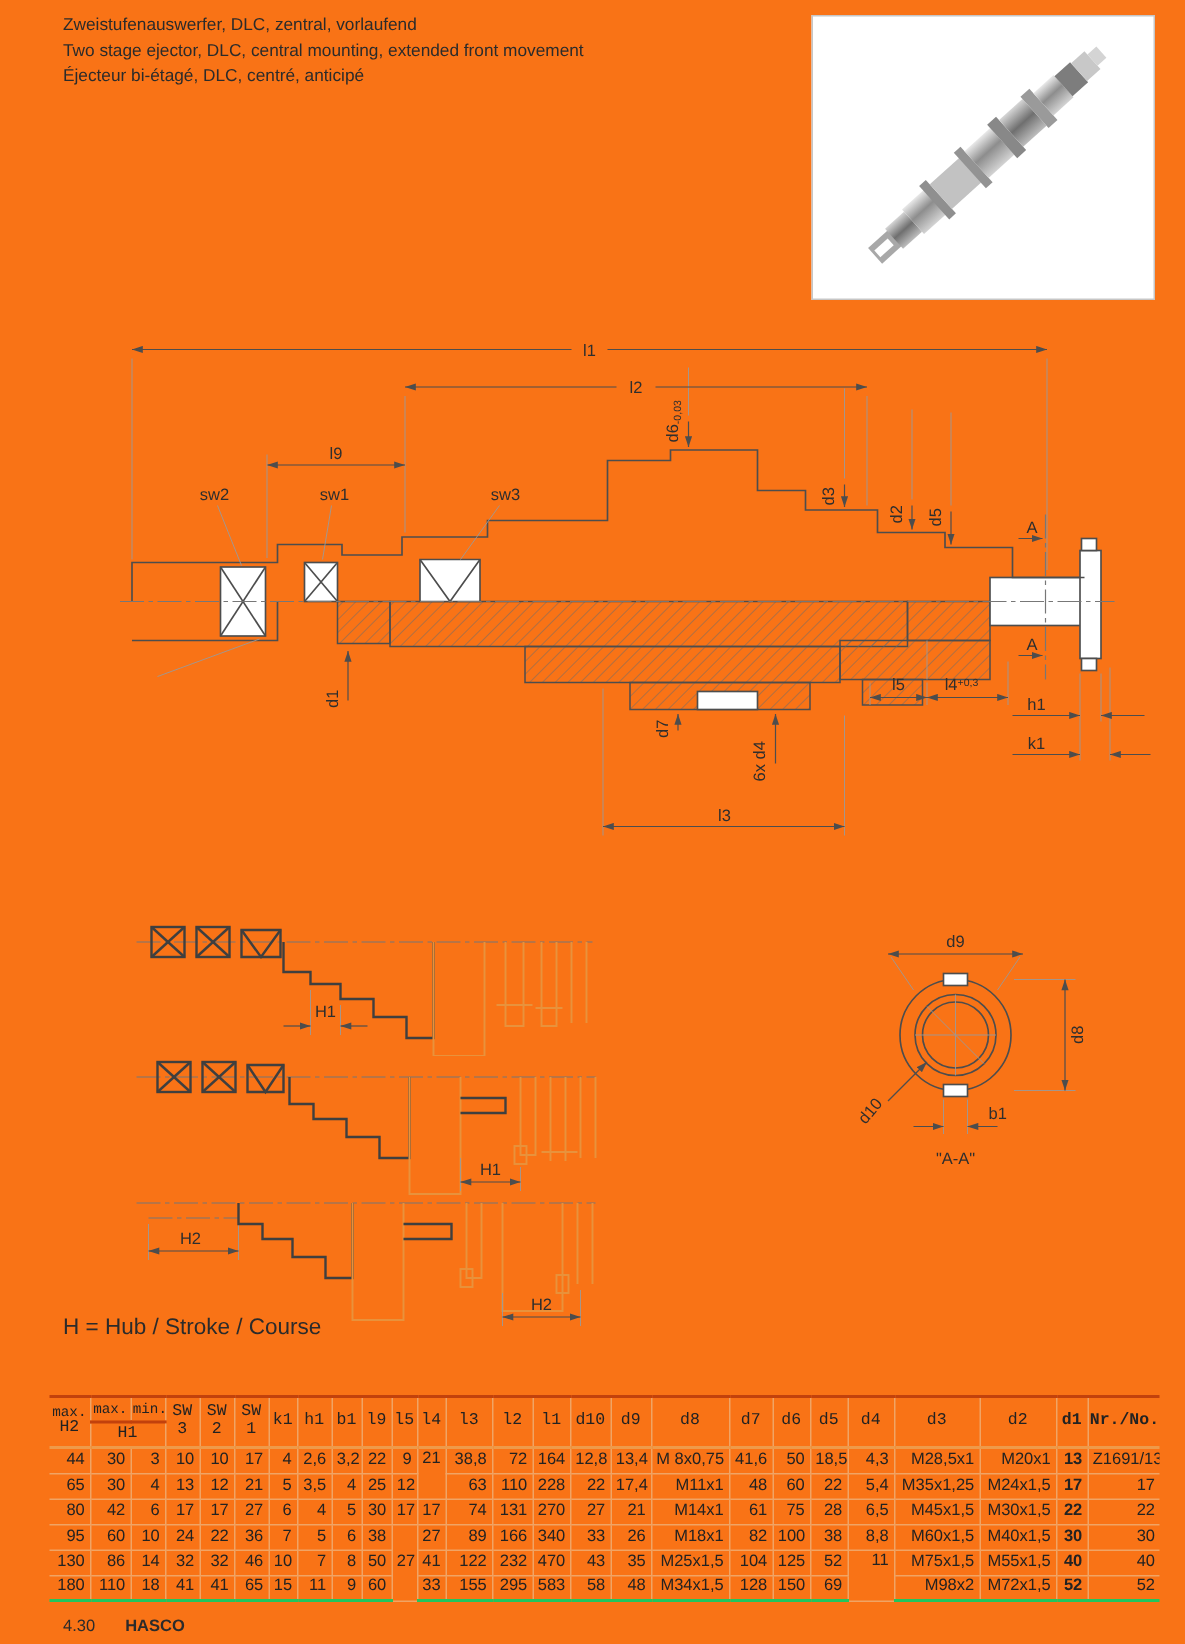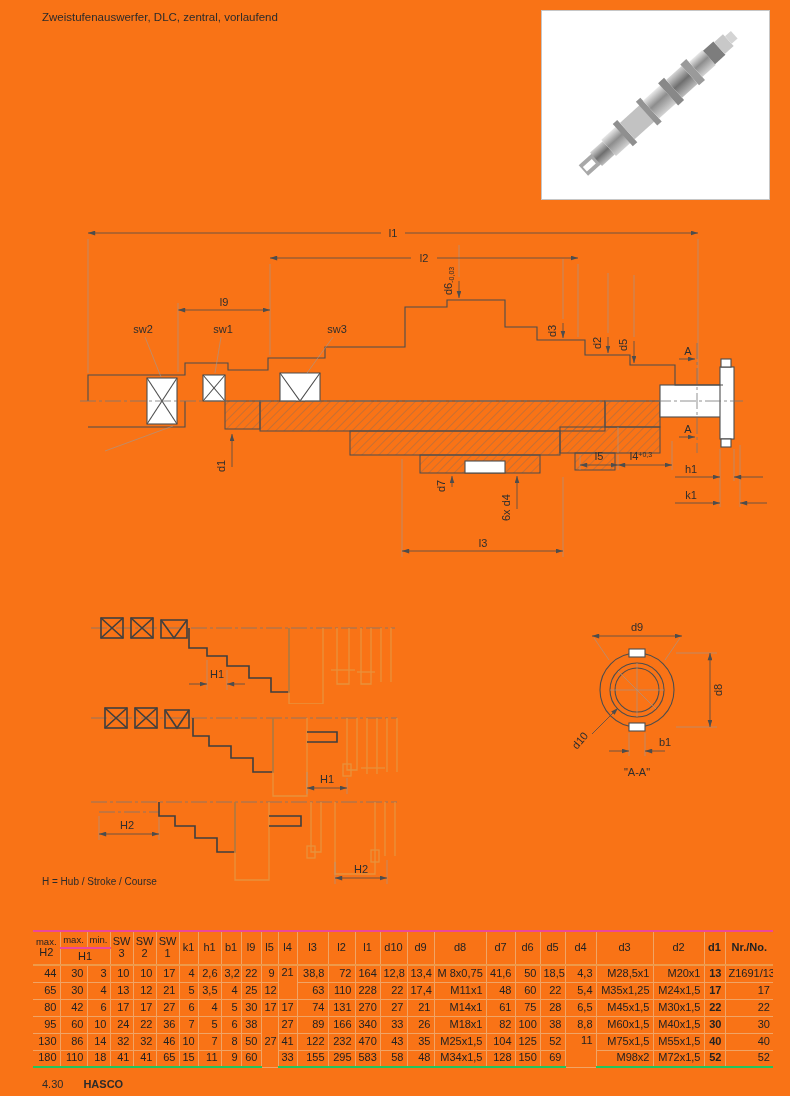--- a/index.html
+++ b/index.html
@@ -1,59 +1,61 @@
 <!DOCTYPE html>
 <html><head>
 <meta charset="utf-8">
 <style>
   html,body{margin:0;padding:0;background:#fff;}
   .page{position:relative;width:790px;height:1096px;background:#f97316;overflow:hidden;
         font-family:"Liberation Sans",sans-serif;color:#2b2b2b;}
   [data-name]{box-sizing:border-box;}
   .titles{position:absolute;left:42px;top:9px;font-size:11.5px;line-height:17px;}
   .photo-box{position:absolute;left:541px;top:10px;width:229px;height:190px;border:1px solid #c6c6c6;background:#fff;}
-  .note{position:absolute;left:42px;top:876px;font-size:10px;}
+  .note{position:absolute;left:42px;top:876px;font-size:15px;}
   .shank{position:absolute;left:88px;top:456px;font-size:11.5px;line-height:17px;}
   .footer{position:absolute;left:42px;top:1078px;font-size:11px;}
   .footer .brand{font-weight:bold;margin-left:20px;}
   svg text{fill:#2e2e2e;font-family:"Liberation Sans",sans-serif;font-size:11px;}
   svg .lab{font-size:11px;}
   svg .med{stroke:#4d4d4d;stroke-width:1.1;fill:none;}
   svg .mw{stroke:#4d4d4d;stroke-width:1.1;fill:#fff;}
   svg .hat{stroke:#4d4d4d;stroke-width:1;}
   svg .dim{stroke:#4d4d4d;stroke-width:0.8;fill:none;}
   svg .thin{stroke:#9a9a9a;stroke-width:0.6;fill:none;}
   svg .cl{stroke:#777;stroke-width:0.8;fill:none;stroke-dasharray:16 3 3 3;}
   svg .dk{stroke:#3f3f3f;stroke-width:1.6;fill:none;}
   svg .or{stroke:#e8923c;stroke-width:1.3;fill:none;}
   svg .orf{fill:none;stroke:#e8923c;stroke-width:1.3;}
   
   #spec-table{position:absolute;left:33px;top:930px;width:733px;border-collapse:collapse;
               table-layout:fixed;font-size:11px;color:#222;}
   #spec-table th,#spec-table td{border:1px solid #f0a465;padding:0 3px;height:17px;
               text-align:right;font-weight:normal;line-height:1.05;vertical-align:middle;
               overflow:hidden;white-space:nowrap;}
-  #spec-table thead th{border-top:2px solid #ec4899;border-bottom:2px solid #ee9a4a;text-align:center;padding:0 1px;}
+  #spec-table thead th{border-top:2px solid #c2410c;border-bottom:2px solid #ee9a4a;text-align:center;padding:0 1px;font-family:Liberation Mono, monospace;}
   #spec-table thead th.bb{border-bottom:1px solid #f0a465;}
   #spec-table thead th span{display:block;}
   #spec-table tbody tr:last-child td{border-bottom:2px solid #22c55e;}
   #spec-table th:first-child,#spec-table td:first-child{border-left:none;}
   #spec-table th:last-child,#spec-table td:last-child{border-right:none;}
   #spec-table .sm{font-size:9.5px;}
   #spec-table .b{font-weight:bold;}
   #spec-table .tl{text-align:right;}
   #spec-table .vt{vertical-align:top;padding-top:1px;}
 </style>
 </head>
 <body>
 
 <div class="page" data-name="catalog-page">
 
   <div class="titles" data-name="page-title">
     <div data-name="title-german">Zweistufenauswerfer, DLC, zentral, vorlaufend</div>
+    <div data-name="title-english">Two stage ejector, DLC, central mounting, extended front movement</div>
+    <div data-name="title-french">Éjecteur bi-étagé, DLC, centré, anticipé</div>
   </div>
 
   <div class="photo-box" data-name="product-photo">
     <svg width="227" height="188" viewBox="0 0 227 188" data-name="ejector-photo-illustration">
       <defs>
         <linearGradient id="met" x1="0" y1="0" x2="0" y2="1">
           <stop offset="0" stop-color="#e9e9e9"></stop>
             <stop offset="0.45" stop-color="#8d8d8d"></stop>
             <stop offset="1" stop-color="#d3d3d3"></stop>
         </linearGradient>

